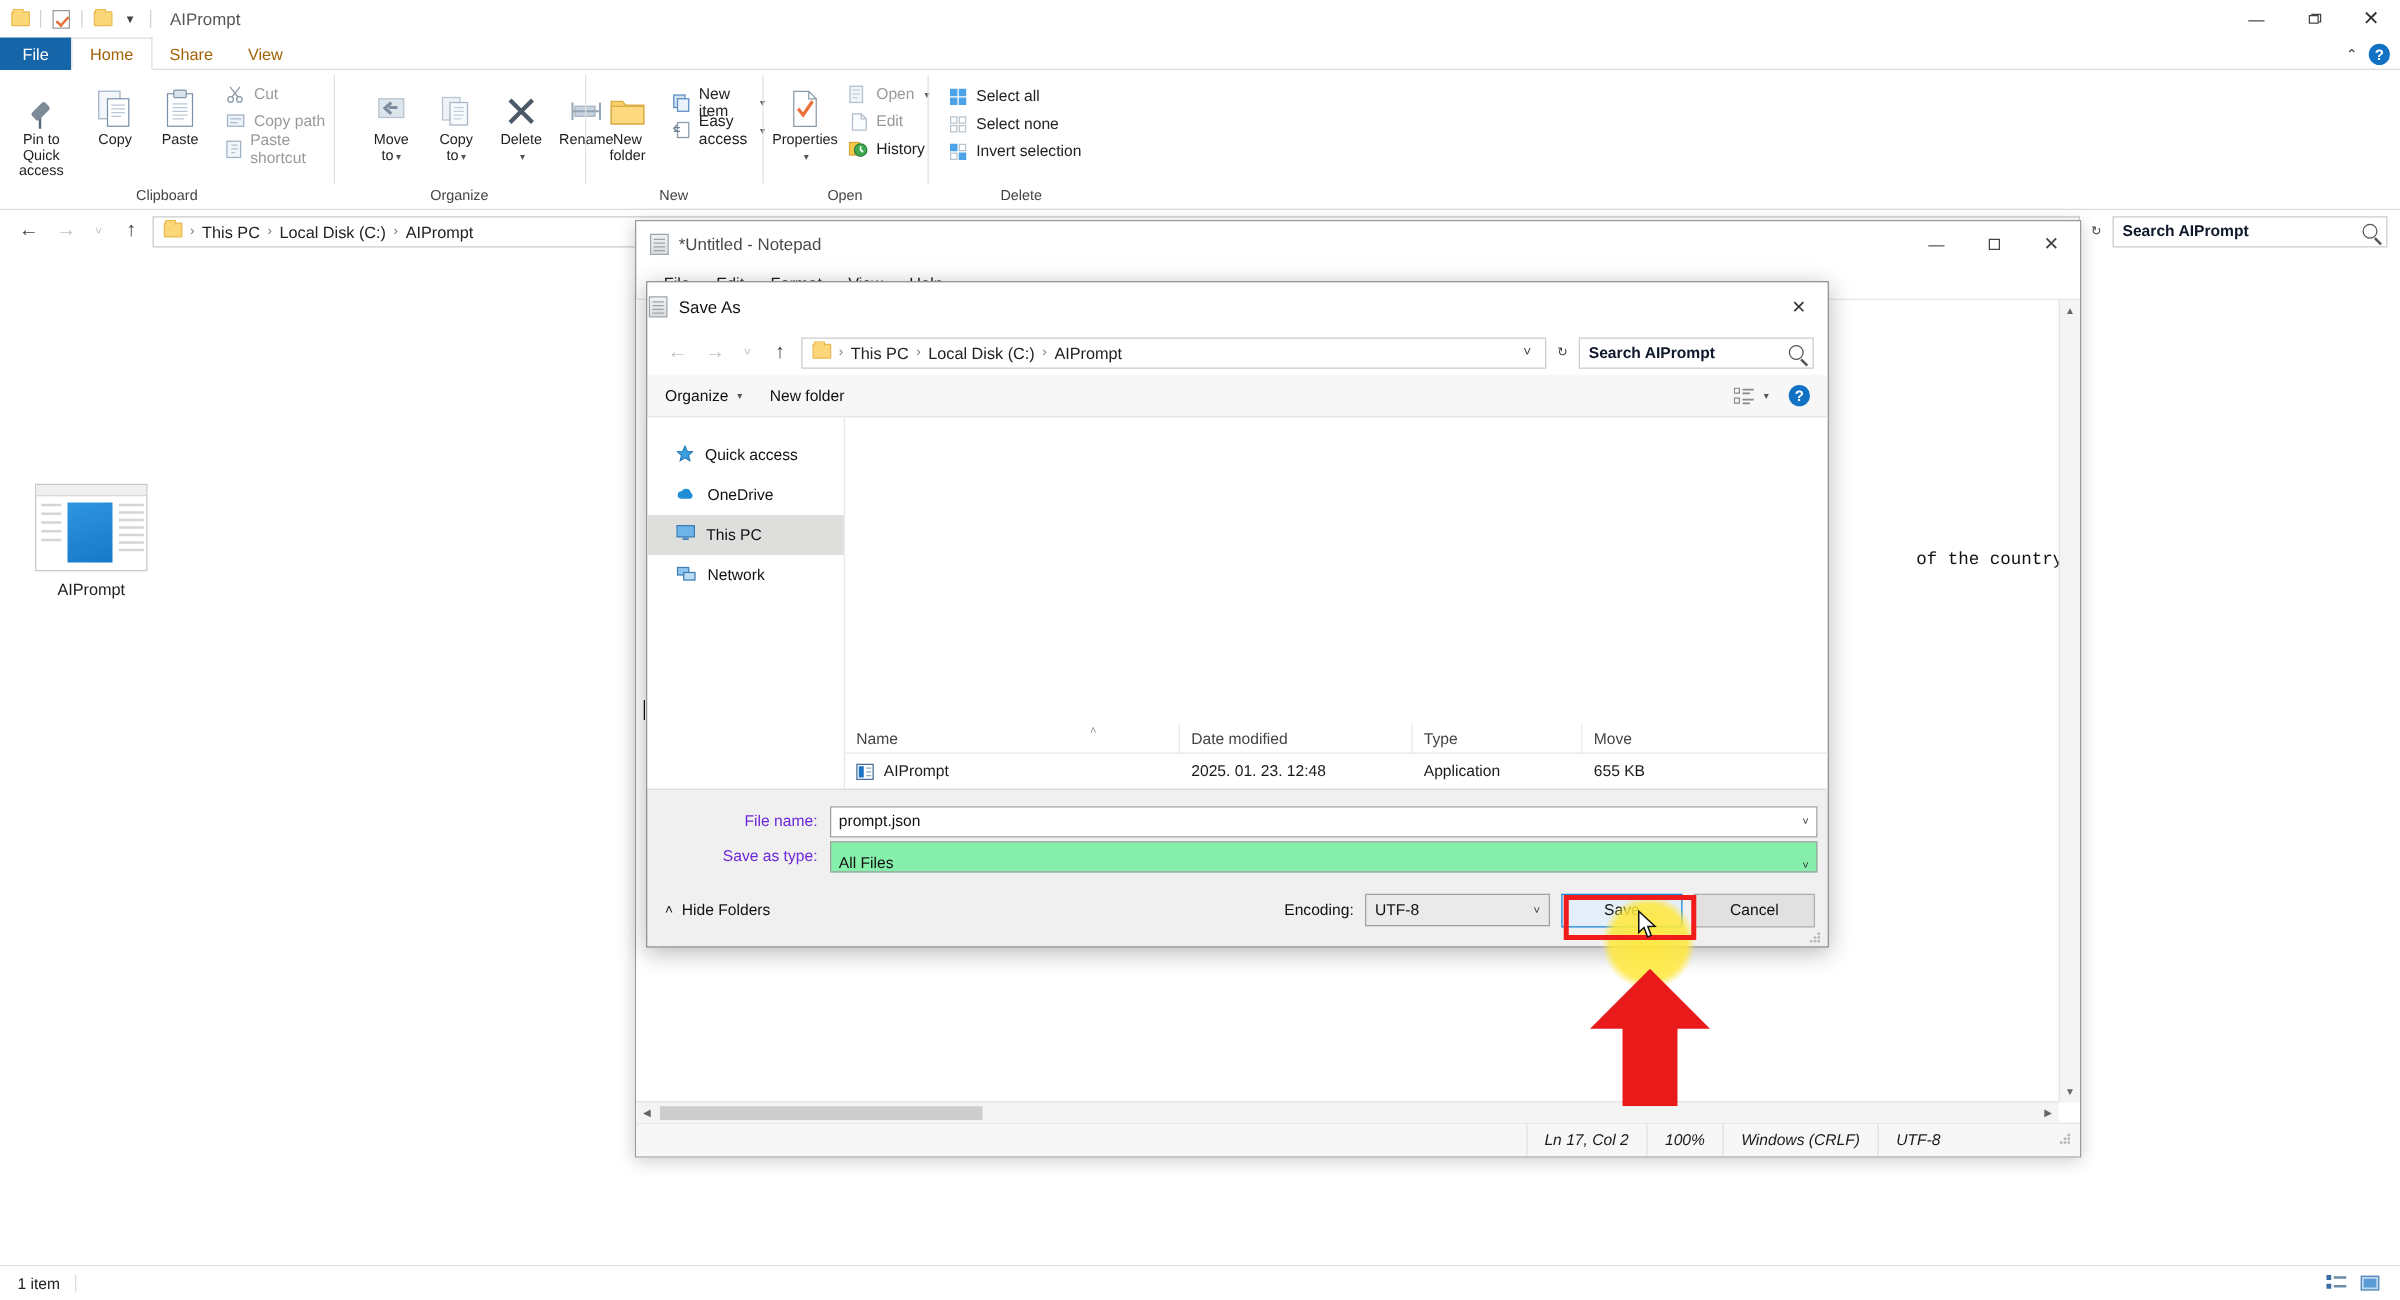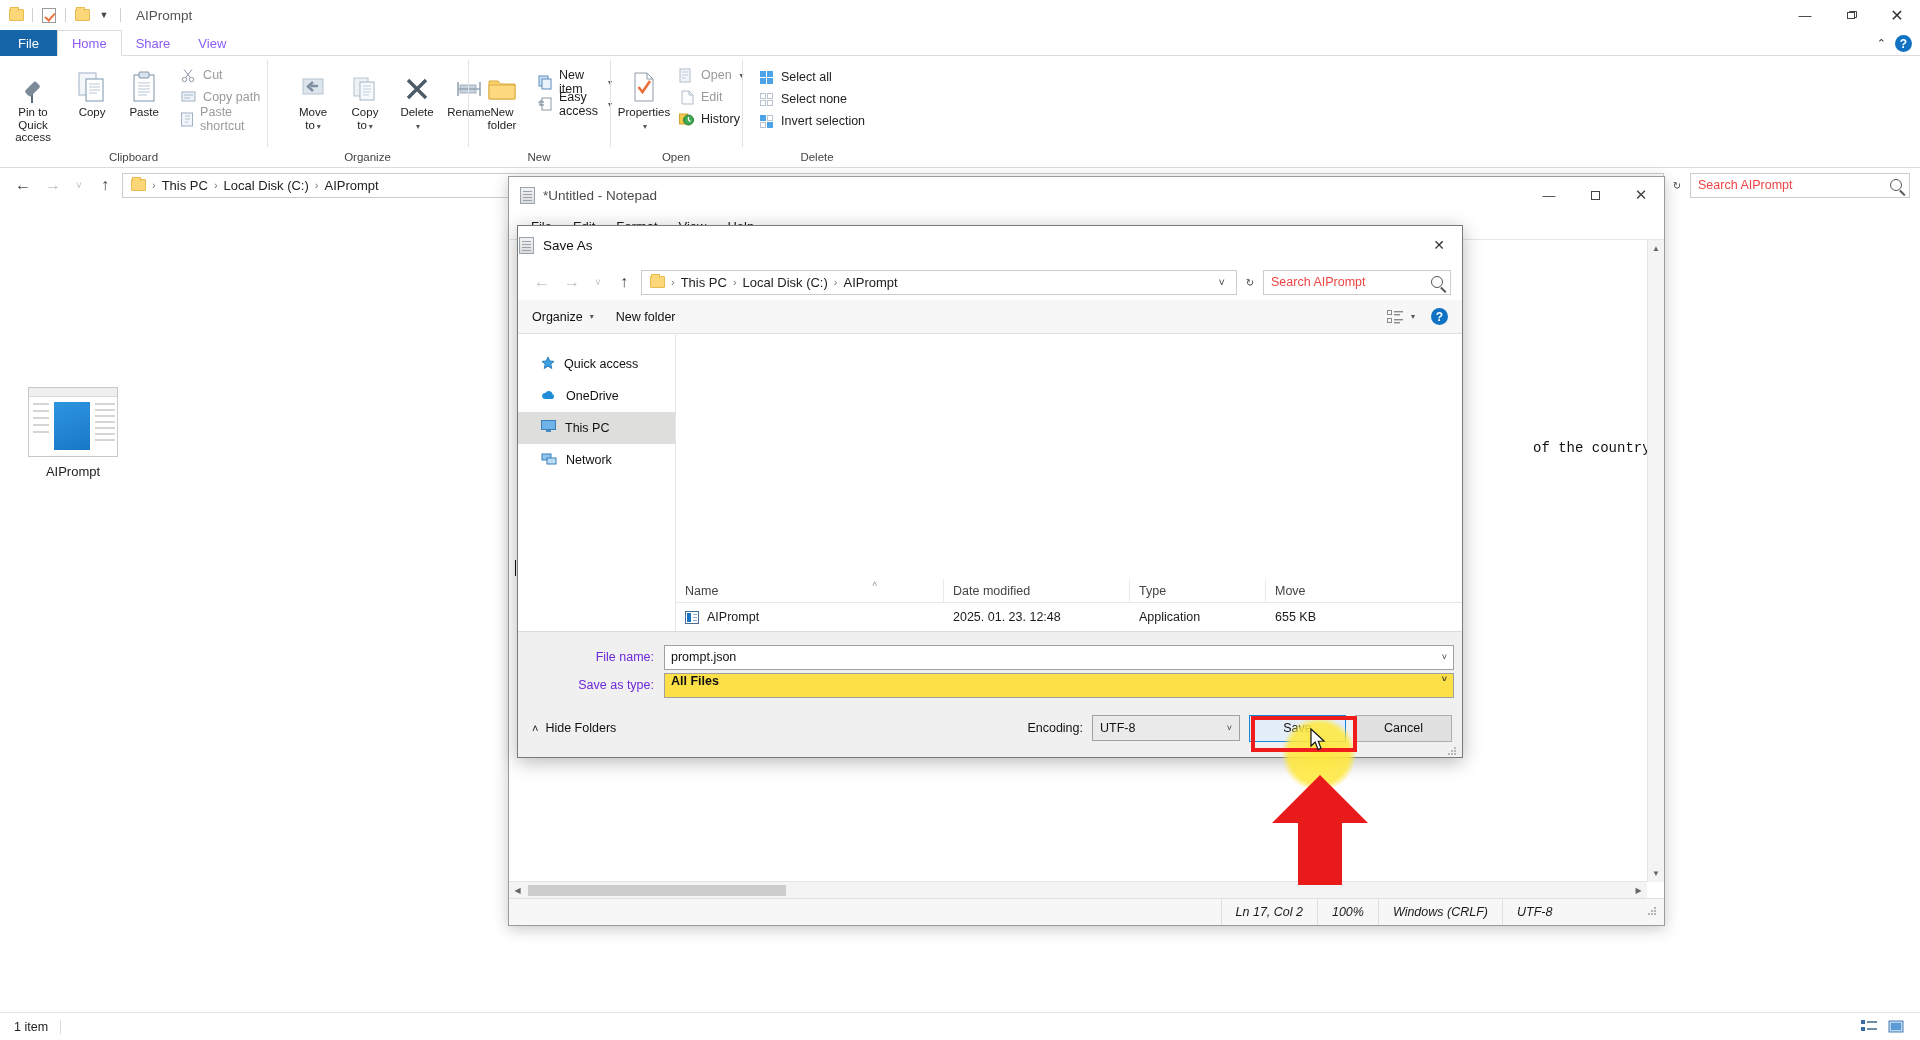--- a/index.html
+++ b/index.html
@@ -36,21 +36,21 @@
   .qat-props:after{content:"";position:absolute;left:2px;top:4px;width:8px;height:4px;border-left:2px solid #e8703a;border-bottom:2px solid #e8703a;transform:rotate(-48deg);}
   .qat-caret{font-size:9px;color:#444;line-height:1;}
   .ex-title{ font-size:13.5px; color:#555; margin-left:10px; }
   .win-ctl { position:absolute; right:0; top:0; height:30px; display:flex;}
   .win-ctl div{width:46px;height:30px;display:flex;align-items:center;justify-content:center;color:#333;font-size:13px;}
   .win-ctl div.close-btn{font-size:16px;}
 
   
   .ex-tabs { height:26px; display:flex; align-items:flex-end; background:#fff; flex:0 0 26px; position:relative;}
   .ex-tabs:after{content:"";position:absolute;left:0;right:0;bottom:0;height:1px;background:#dcdcdc;}
-  .ex-tab { height:26px; padding:0 14px; font-size:13px; color:#8b5cf6; display:flex; align-items:center; position:relative; z-index:2;}
+  .ex-tab { height:26px; padding:0 14px; font-size:13px; color:#a16207; display:flex; align-items:center; position:relative; z-index:2;}
   .ex-tab.file { background:#1565a8; color:#fff; padding:0 18px; }
   .ex-tab.active { background:#fff; border:1px solid #dcdcdc; border-bottom:1px solid #fff; }
   .ribbon-help{position:absolute;right:8px;bottom:4px;display:flex;align-items:center;gap:9px;}
   .chev-up{font-size:11px;color:#333;}
   .help-circ{width:17px;height:17px;border-radius:50%;background:#1172c4;color:#fff;font-size:12px;display:flex;align-items:center;justify-content:center;font-weight:bold;}
 
   
   .ex-ribbon{ flex:0 0 112px; background:#fff; border-bottom:1px solid #dcdcdc; display:flex; position:relative;}
   .rgroup{ display:flex; flex-direction:column; position:relative; padding:3px 0 0 0;}
   .rgroup .rgrow{display:flex;flex:1;align-items:flex-start;padding-top:4px;}
@@ -72,21 +72,21 @@
   .ex-addr{flex:0 0 34px;display:flex;align-items:center;background:#fff;padding:0 10px;gap:4px;}
   .nav-btn{width:26px;height:26px;display:flex;align-items:center;justify-content:center;font-size:16px;color:#444;}
   .nav-btn.dis{color:#c0c0c0;}
   .nav-btn.small{width:18px;font-size:10px;}
   .addr-box{flex:1;height:25px;border:1px solid #cccccc;background:#fff;display:flex;align-items:center;padding:0 4px;gap:2px;}
   .crumb{font-size:13px;color:#222;padding:0 4px;}
   .crumb-sep{font-size:11px;color:#777;}
   .addr-tail{display:flex;align-items:center;gap:1px;margin-left:auto;}
   .addr-tail span{padding:0 7px;font-size:11px;color:#444;}
   .search-box{width:220px;height:25px;border:1px solid #cccccc;background:#fff;display:flex;align-items:center;padding:0 7px;}
-  .search-box .ph{font-size:12.5px;color:#ef4444;flex:1;}
+  .search-box .ph{font-size:12.5px;color:#0f172a;flex:1;font-weight:bold;}
   .mag{width:12px;height:12px;border:1.6px solid #555;border-radius:50%;position:relative;}
   .mag:after{content:"";position:absolute;right:-5px;bottom:-4px;width:7px;height:1.6px;background:#555;transform:rotate(45deg);}
 
   
   .ex-body{flex:1;background:#fff;position:relative;}
   .desk-icon{position:absolute;left:18px;top:185px;width:110px;text-align:center;}
   .desk-thumb{width:90px;height:70px;margin:0 auto;border:1px solid #c8c8c8;background:#fff;position:relative;overflow:hidden;}
   .desk-thumb .tb{position:absolute;left:0;right:0;top:0;height:9px;background:#efefef;border-bottom:1px solid #d8d8d8;}
   .desk-thumb .blue{position:absolute;left:25px;top:14px;width:36px;height:48px;background:linear-gradient(160deg,#2e95e0,#1878c8);}
   .desk-thumb .lft{position:absolute;left:4px;top:15px;width:16px;height:40px;}
@@ -156,21 +156,21 @@
   .sortmark{position:absolute;left:196px;top:0px;font-size:9px;color:#999;}
   .lrow{height:28px;display:flex;align-items:center;}
   .lrow .c{font-size:12.5px;color:#1b1b1b;padding-left:9px;display:flex;align-items:center;gap:8px;}
   .appico{width:14px;height:13px;border:1px solid #4a6c96;background:#fff;position:relative;}
   .appico:after{content:"";position:absolute;left:1px;top:1px;width:4px;height:9px;background:#1b74c4;}
   .appico:before{content:"";position:absolute;left:7px;top:2px;right:1px;height:1px;background:#8fa8c4;box-shadow:0 3px 0 #8fa8c4,0 6px 0 #8fa8c4;}
   .sa-foot{flex:0 0 auto;background:#f0f0f0;border-top:1px solid #dcdcdc;padding:11px 0 0 0;}
   .frow{display:flex;align-items:center;height:28px;padding:0 8px 0 0;}
   .frow .lab{width:146px;text-align:right;font-size:12.5px;color:#6d28d9;padding-right:10px;}
   .inp{flex:1;height:25px;border:1px solid #a0a0a0;background:#fff;display:flex;align-items:center;padding:0 6px;font-size:12.5px;color:#111;}
-  .combo{flex:1;height:25px;border:1px solid #a0a0a0;background:#fde047;display:flex;align-items:flex-start;padding:0 6px;font-size:12.5px;color:#111;font-weight:bold;}
+  .combo{flex:1;height:25px;border:1px solid #a0a0a0;background:#86efac;display:flex;align-items:flex-end;padding:0 6px;font-size:12.5px;color:#111;}
   .cb-arrow{margin-left:auto;font-size:9px;color:#333;}
   .sa-btnrow{display:flex;align-items:center;height:58px;padding:0 10px 0 14px;}
   .hidefolders{display:flex;align-items:center;gap:7px;font-size:12.5px;color:#111;}
   .enc-wrap{margin-left:auto;display:flex;align-items:center;gap:9px;}
   .enc-lab{font-size:12.5px;color:#111;}
   .enc-combo{width:148px;height:26px;border:1px solid #a0a0a0;background:#eaeaea;display:flex;align-items:center;padding:0 7px;font-size:12.5px;color:#111;}
   .dlg-btn{width:97px;height:27px;border:1px solid #adadad;background:#e1e1e1;font-size:12.5px;color:#111;display:flex;align-items:center;justify-content:center;}
   .dlg-btn.default{border:1px solid #1586d8;background:#e4eef8;}
   .sa-grip{position:absolute;right:3px;bottom:2px;width:12px;height:12px;}
 

